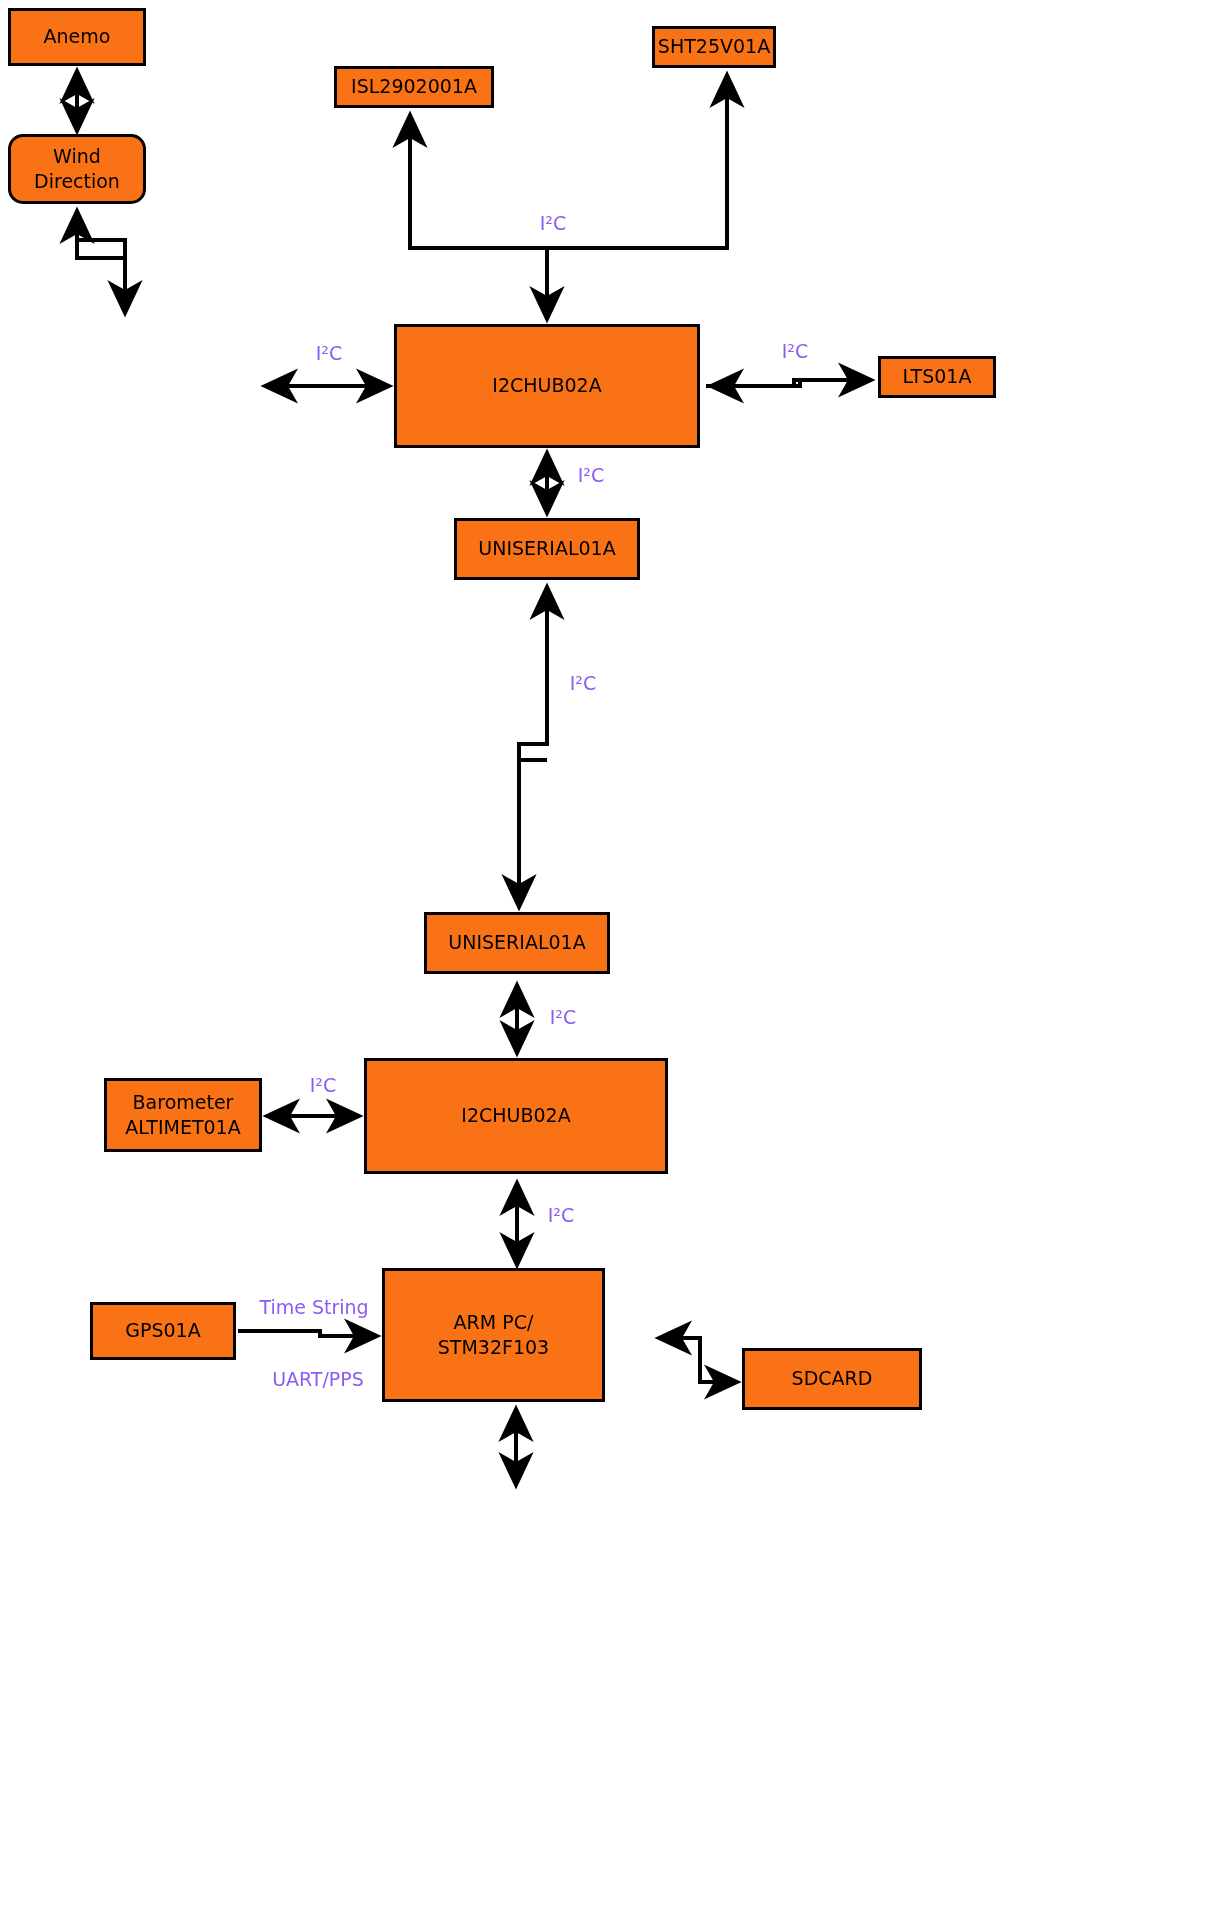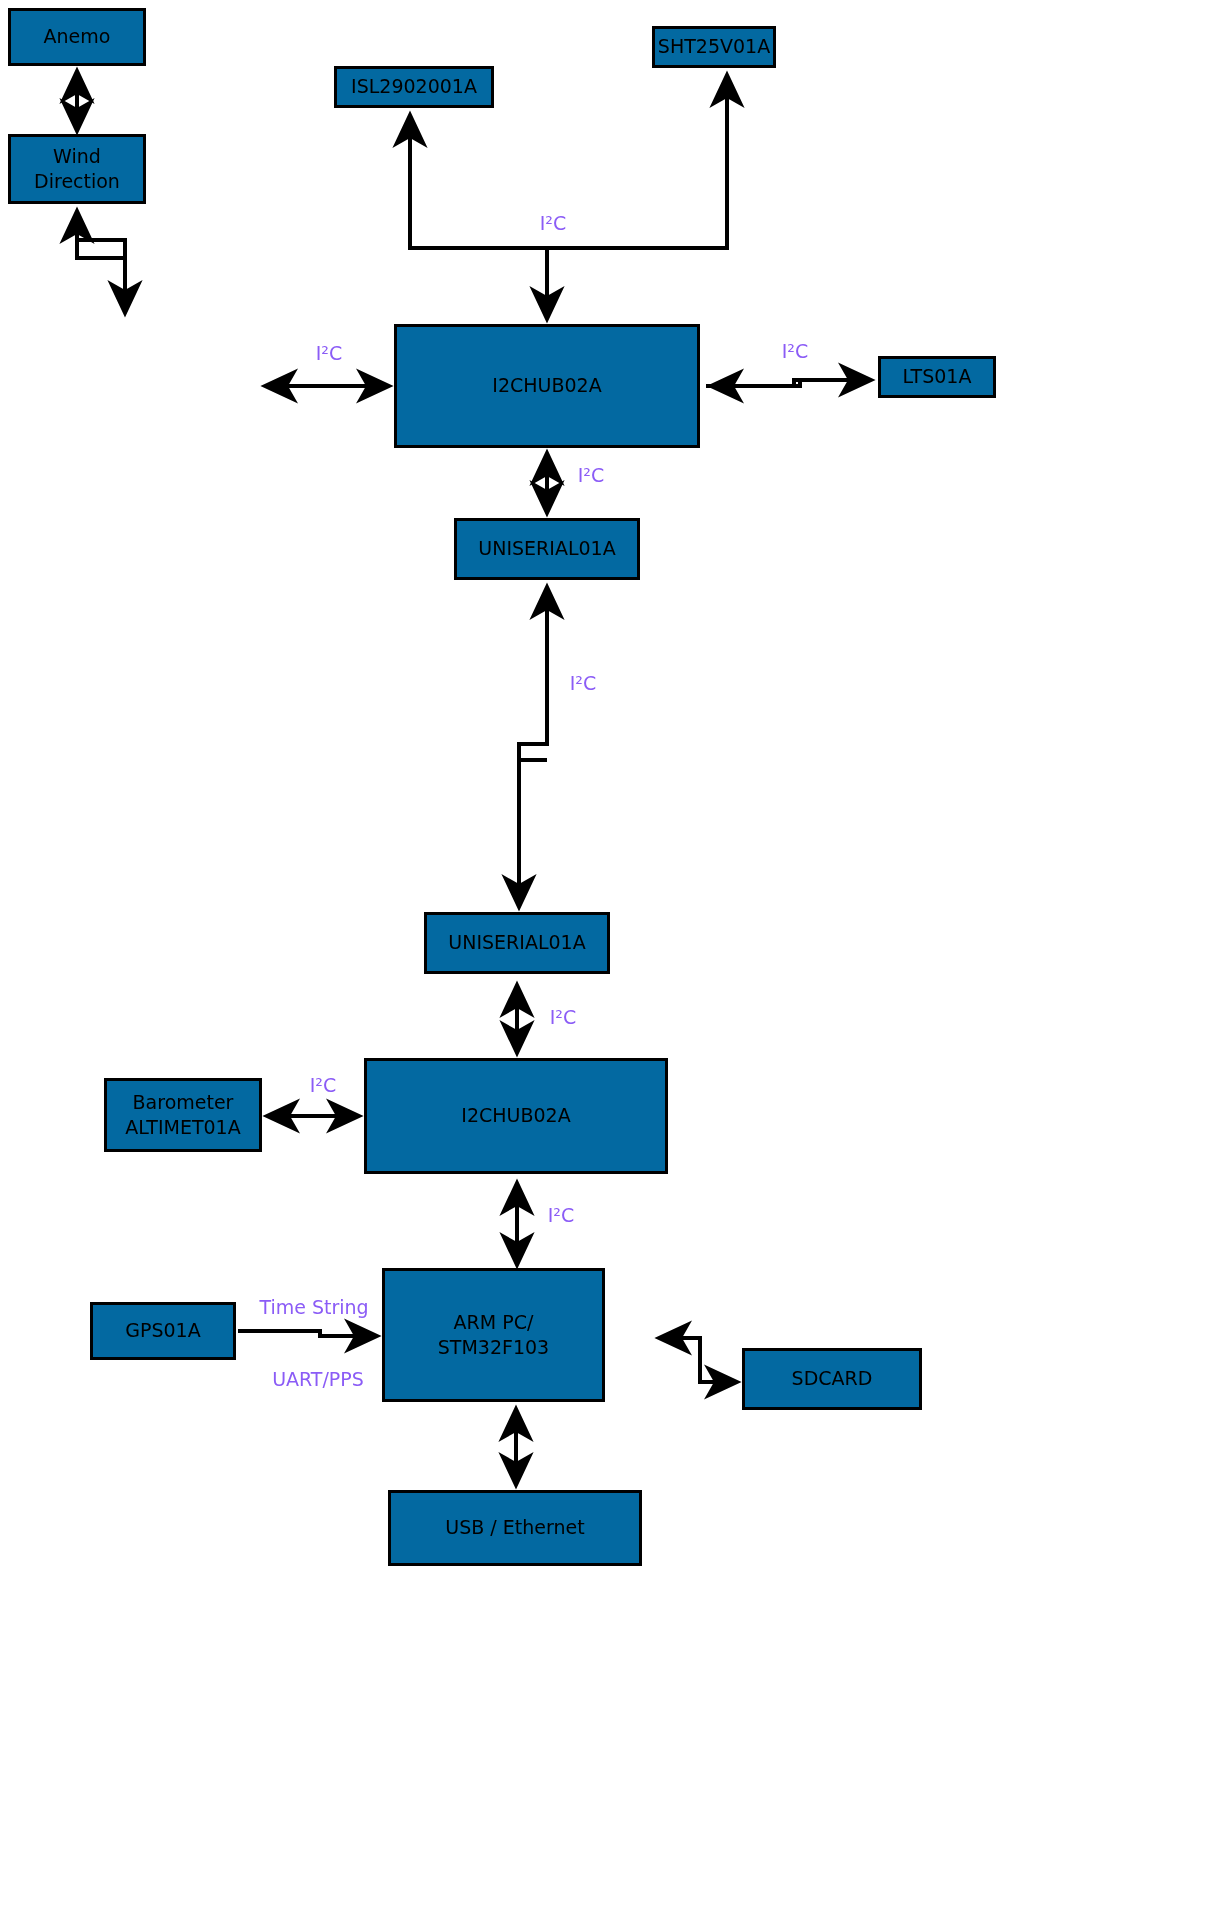--- a/index.html
+++ b/index.html
@@ -21,21 +21,21 @@
   svg#wiring {
     position: absolute;
     left: 0;
     top: 0;
     width: 1214px;
     height: 1908px;
   }
   .node {
     position: absolute;
     box-sizing: border-box;
-    background: #0369a1;
+    background: #f97316;
     border: 3px solid #000000;
     display: flex;
     align-items: center;
     justify-content: center;
     text-align: center;
     color: #000000;
     font-size: 19px;
     line-height: 1.32;
     white-space: pre-line;
     z-index: 3;
@@ -140,21 +140,21 @@
       <g>
         <line x1="516" y1="1482" x2="516" y2="1410" marker-end="url(#ah)"></line>
         <line x1="516" y1="1414" x2="516" y2="1484" marker-end="url(#ah)"></line>
       </g>
 
     </g>
   </svg>
 
   <div class="node" style="left:8px;  top:8px;    width:138px; height:58px;">Anemo</div>
 
-  <div class="node" style="left:8px;  top:134px;  width:138px; height:70px;">Wind
+  <div class="node" style="left:8px;  top:134px;  width:138px; height:70px;border-radius:15px;">Wind
 Direction</div>
 
 
   <div class="node" style="left:334px; top:66px;  width:160px; height:42px;">ISL2902001A</div>
 
   <div class="node" style="left:652px; top:26px;  width:124px; height:42px;">SHT25V01A</div>
 
   <div class="node" style="left:394px; top:324px; width:306px; height:124px;">I2CHUB02A</div>
 
   <div class="node" style="left:878px; top:356px; width:118px; height:42px;">LTS01A</div>
@@ -168,21 +168,20 @@
 
   <div class="node" style="left:364px; top:1058px; width:304px; height:116px;">I2CHUB02A</div>
 
   <div class="node" style="left:90px;  top:1302px; width:146px; height:58px;">GPS01A</div>
 
   <div class="node" style="left:382px; top:1268px; width:223px; height:134px;">ARM PC/
 STM32F103</div>
 
   <div class="node" style="left:742px; top:1348px; width:180px; height:62px;">SDCARD</div>
 
-  <div class="node" style="left:388px; top:1490px; width:254px; height:76px;">USB / Ethernet</div>
 
   <div class="edge-label big" style="left:518px; top:212px; width:70px;">I²C</div>
 
   <div class="edge-label big" style="left:294px; top:342px; width:70px;">I²C</div>
 
   <div class="edge-label big" style="left:760px; top:340px; width:70px;">I²C</div>
 
   <div class="edge-label big" style="left:556px; top:464px; width:70px;">I²C</div>
 
   <div class="edge-label big" style="left:548px; top:672px; width:70px;">I²C</div>

